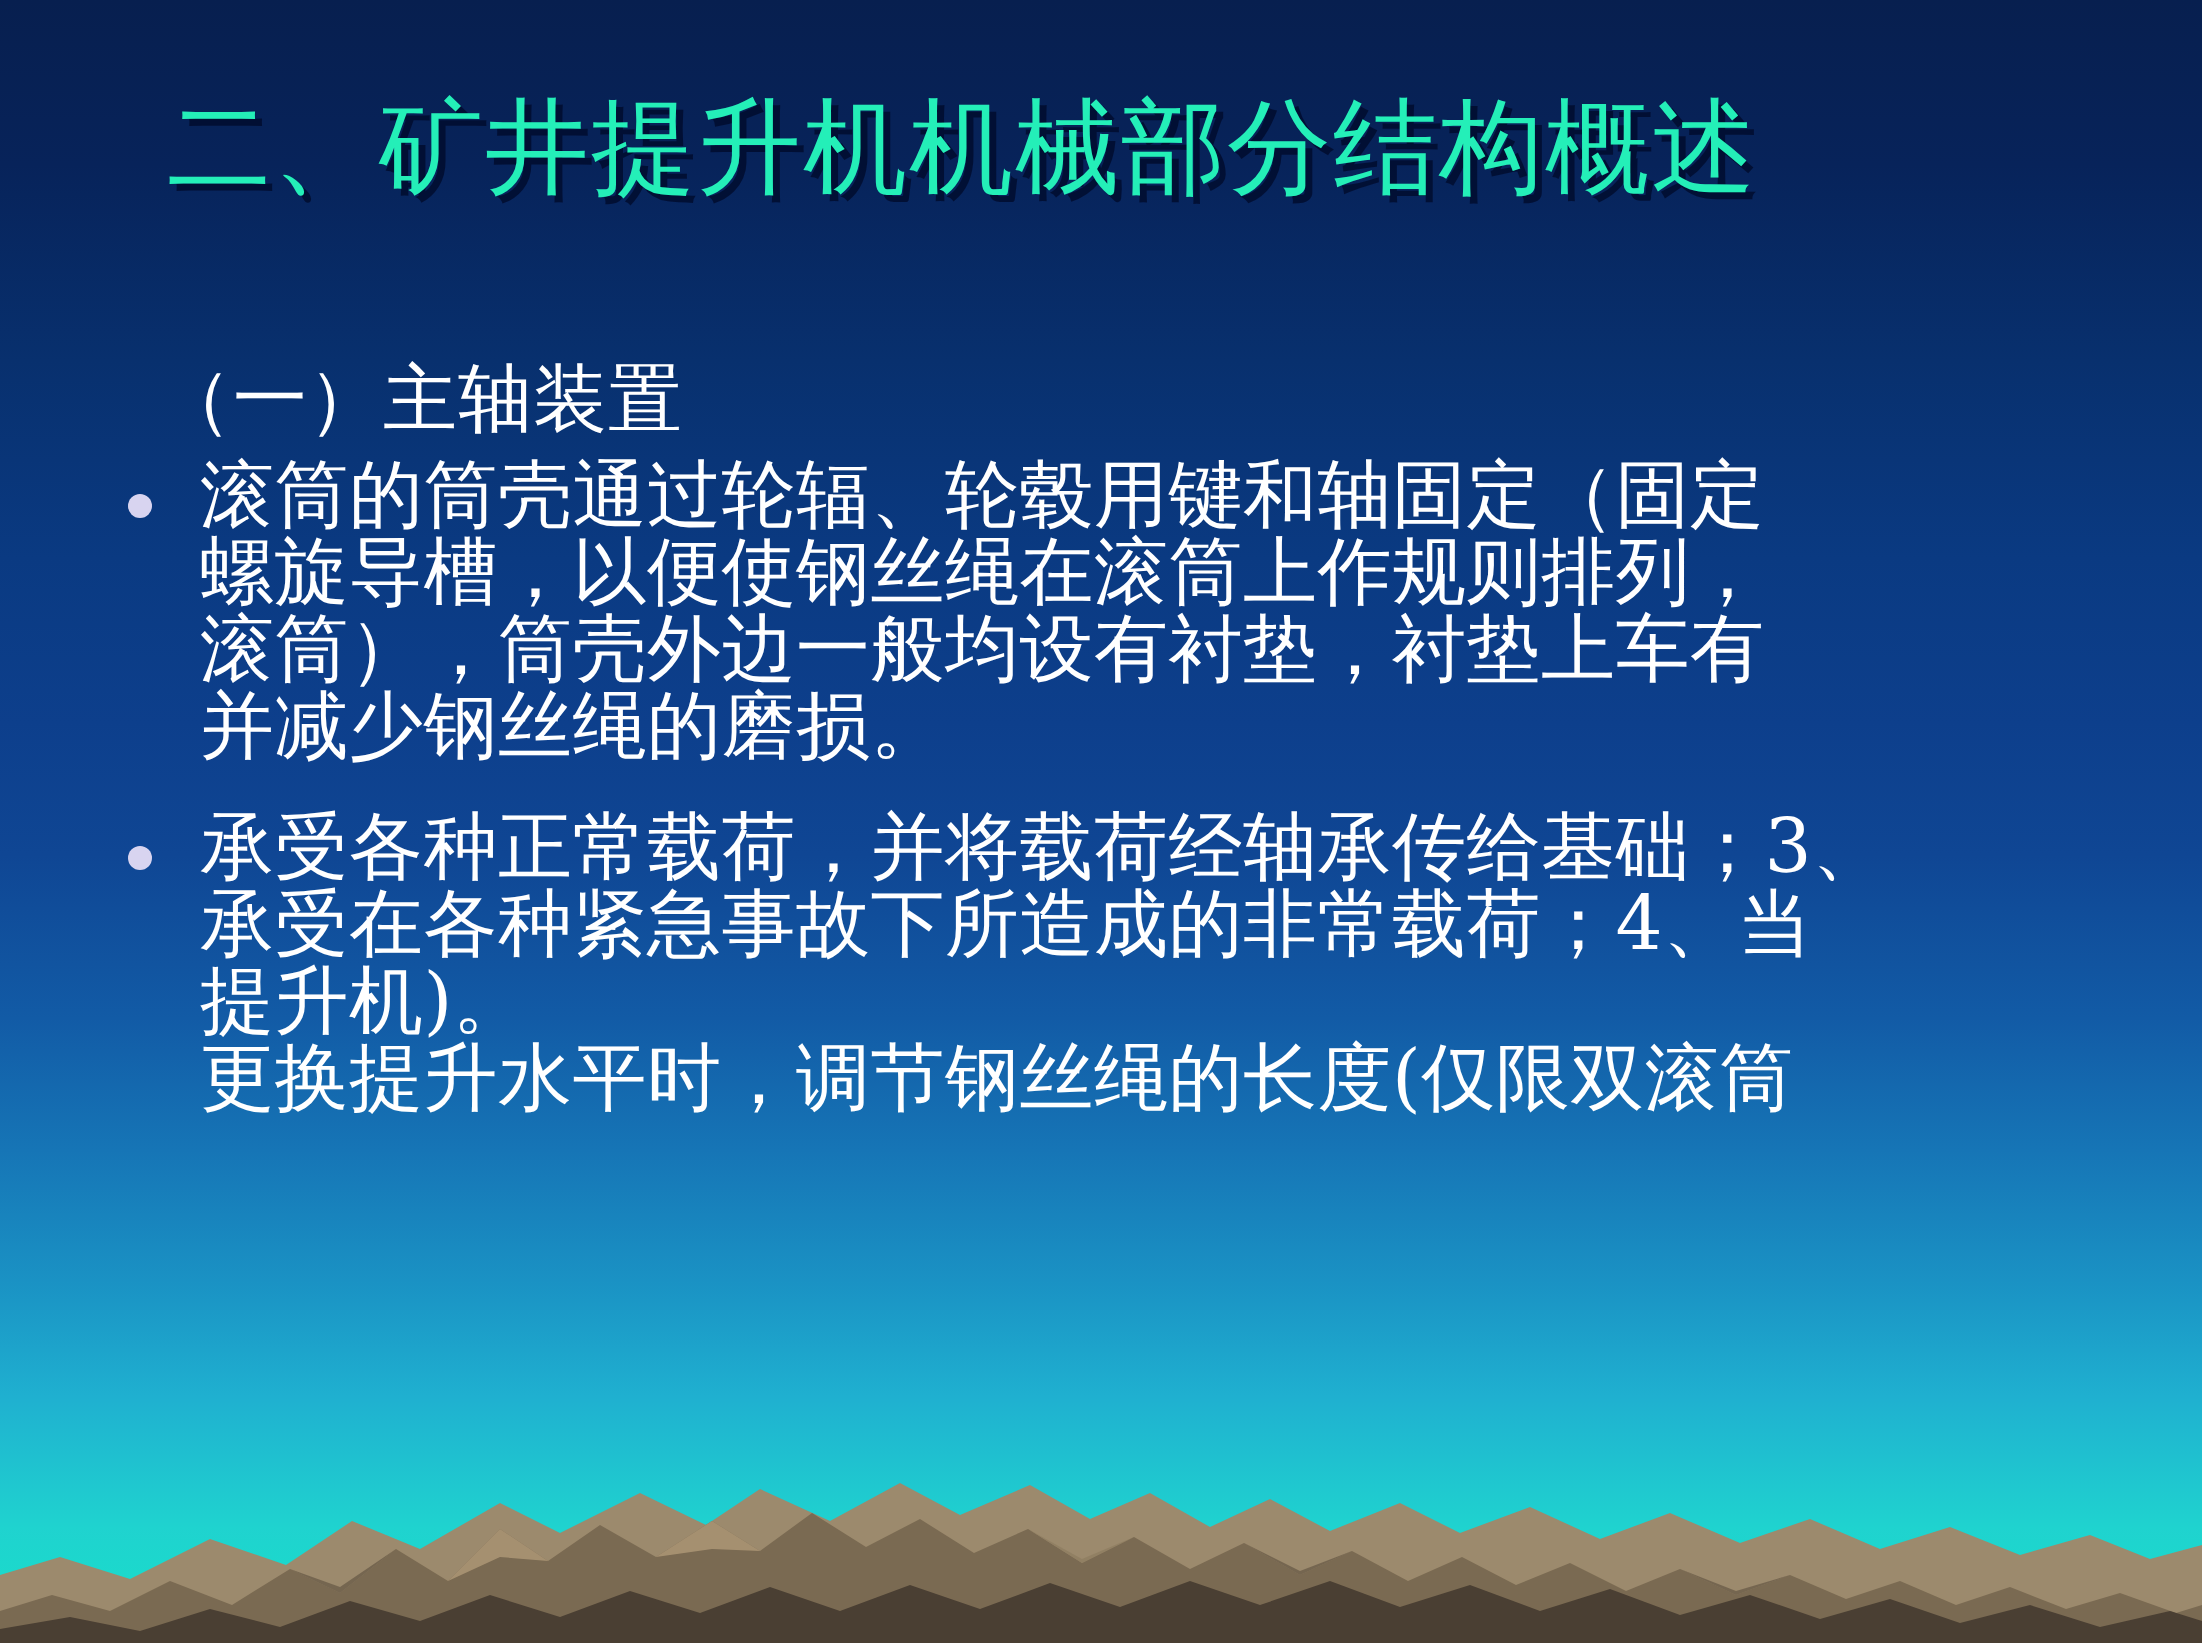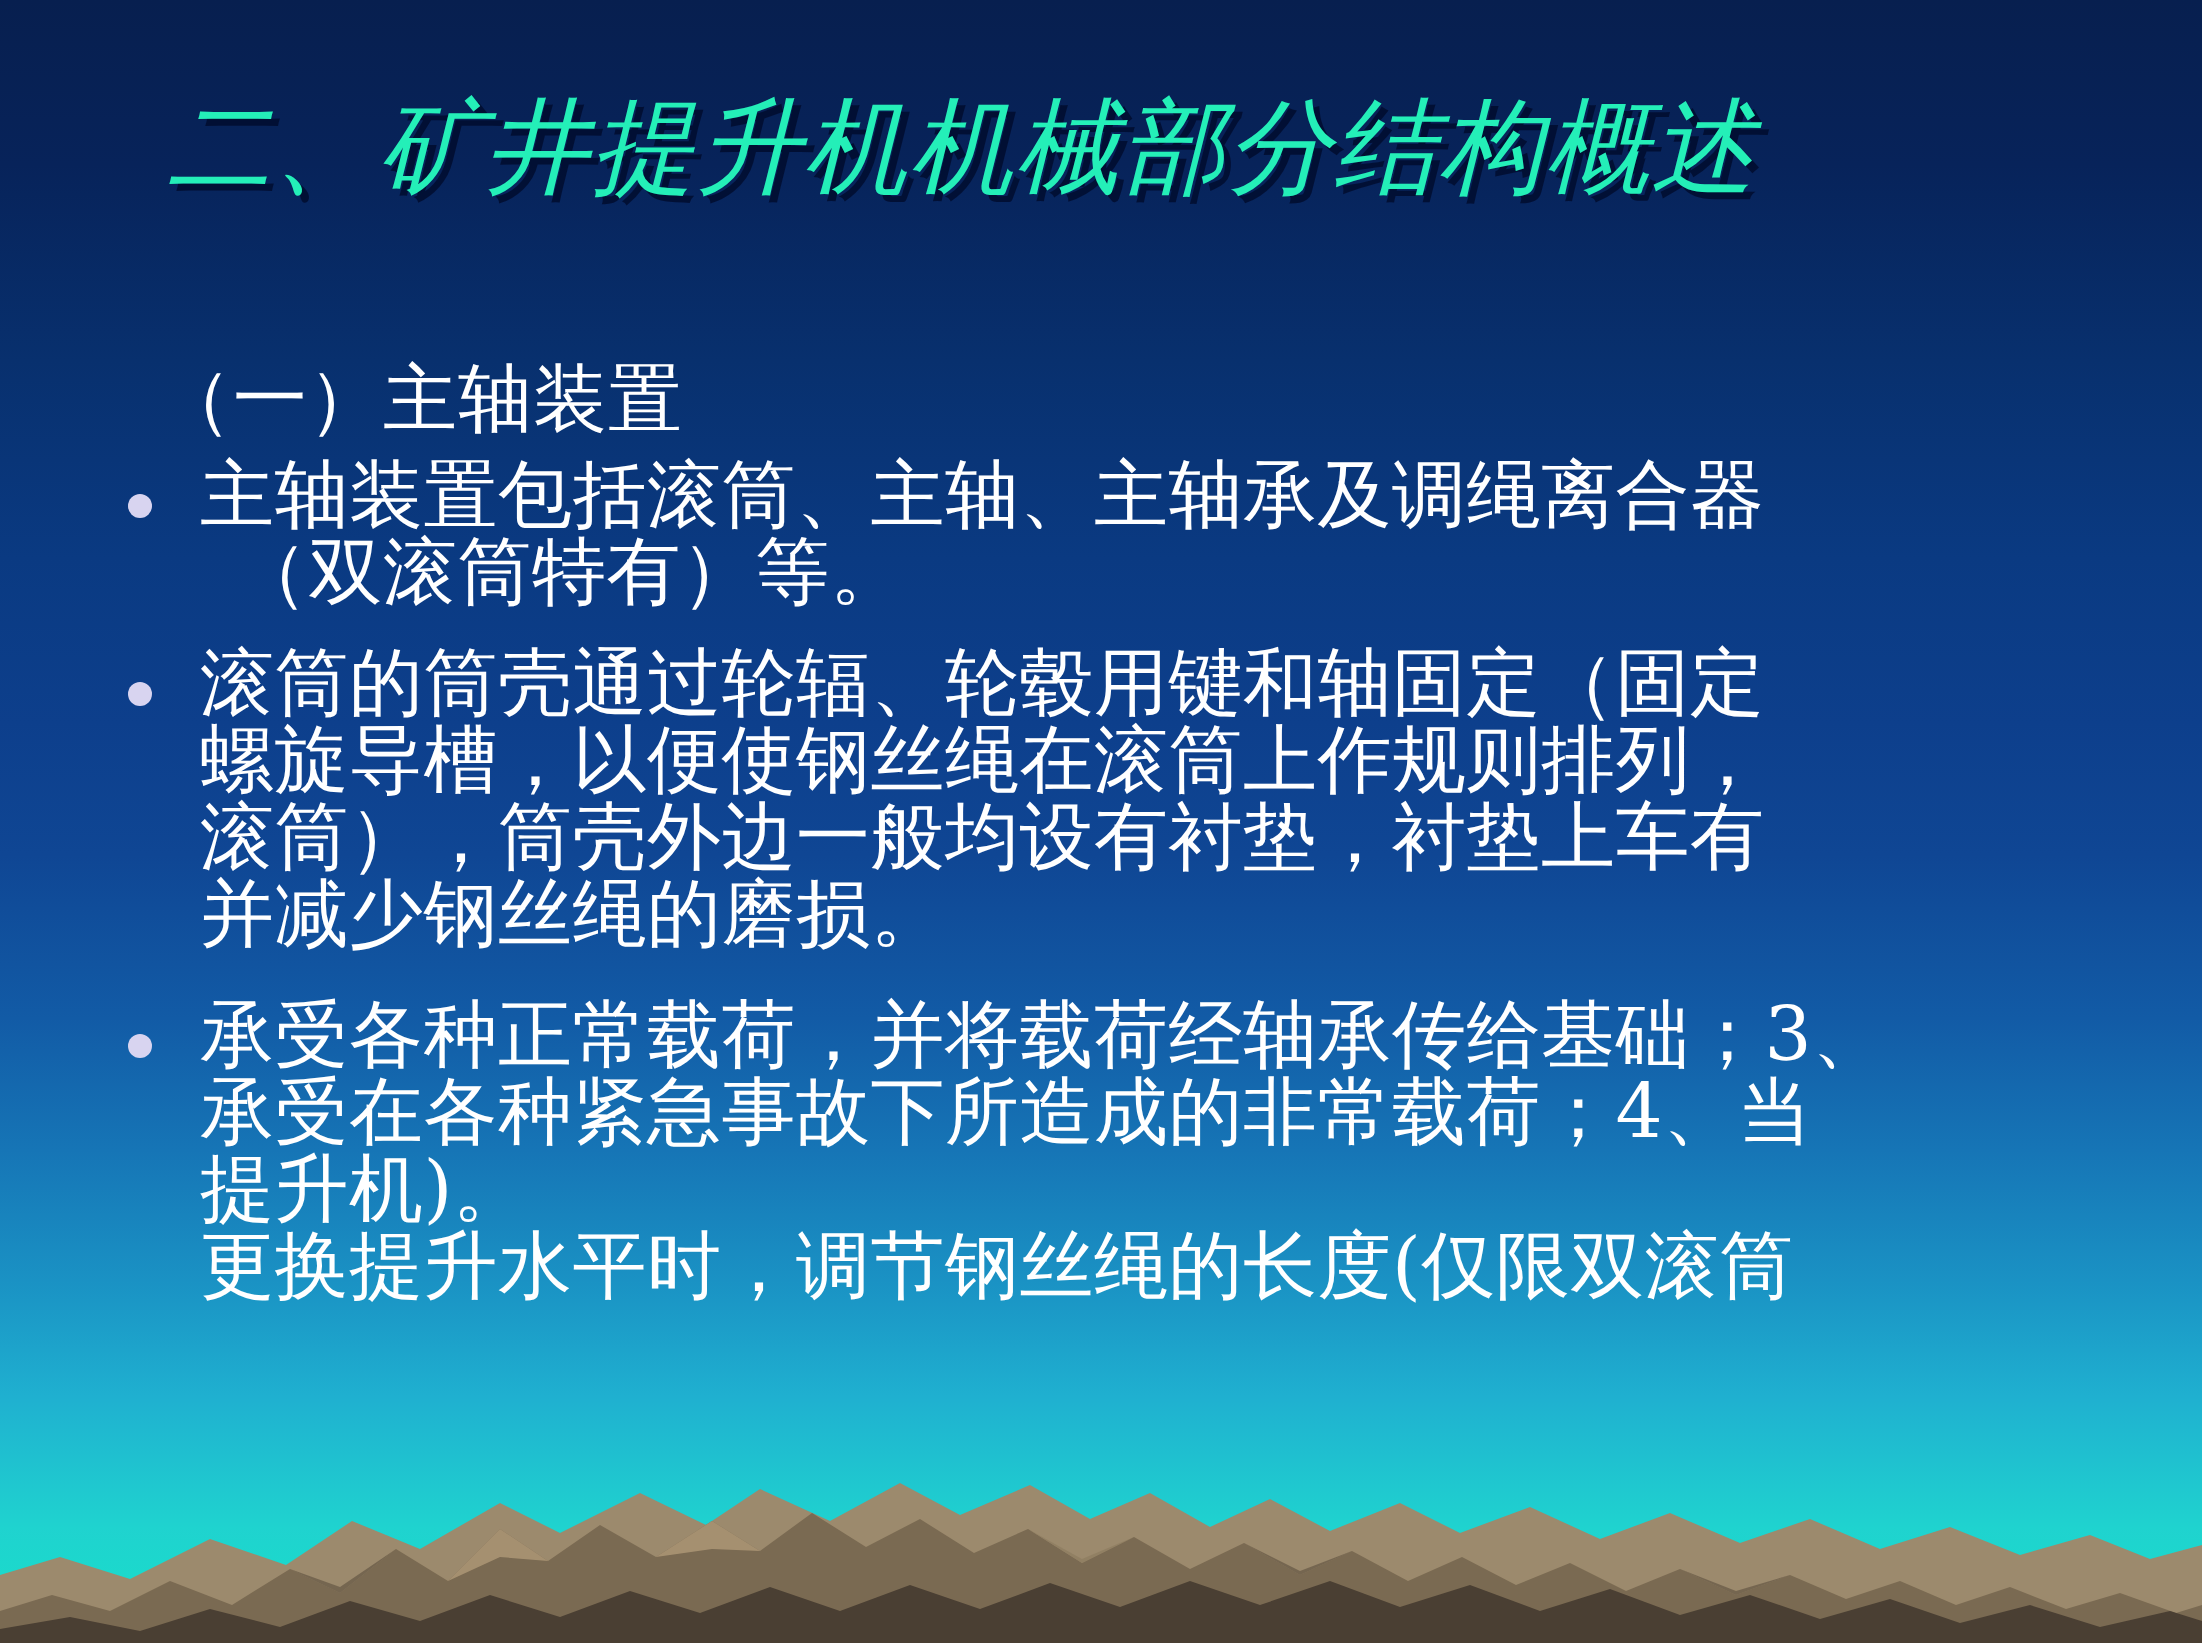--- a/index.html
+++ b/index.html
@@ -32,21 +32,20 @@
   }
 
   
   .title-wrap {
     position: absolute;
     top: 90px;
     left: 0;
     width: 1924px;
     text-align: center;
     pointer-events: none;
-    font-style: italic;
   }
   .title {
     display: inline-block;
     font-family: "DejaVu Serif", "Liberation Serif", serif;
     font-size: 104px;
     line-height: 1.1;
     font-weight: 400;
     color: #24efb8;
     letter-spacing: 2px;
     text-shadow: 7px 7px 0 rgba(0, 10, 40, 0.75);
@@ -112,25 +111,20 @@
 <div class="slide">
 
   <div class="title-wrap">
     <div class="title">二、矿井提升机机械部分结构概述</div>
   </div>
 
   <div class="body">
 
     <p class="lead">（一）主轴装置</p>
 
-    <div class="bullet b1">
-      <span class="dot"></span>
-      <span class="ln">主轴装置包括滚筒、主轴、主轴承及调绳离合器</span>
-      <span class="ln ind">（双滚筒特有）等。</span>
-    </div>
 
     <div class="bullet b2">
       <span class="dot"></span>
       <span class="ln">滚筒的筒壳通过轮辐、轮毂用键和轴固定（固定</span>
       <span class="ln">螺旋导槽，以便使钢丝绳在滚筒上作规则排列，</span>
       <span class="ln">滚筒），筒壳外边一般均设有衬垫，衬垫上车有</span>
       <span class="ln">并减少钢丝绳的磨损。</span>
     </div>
 
     <div class="bullet b3">

